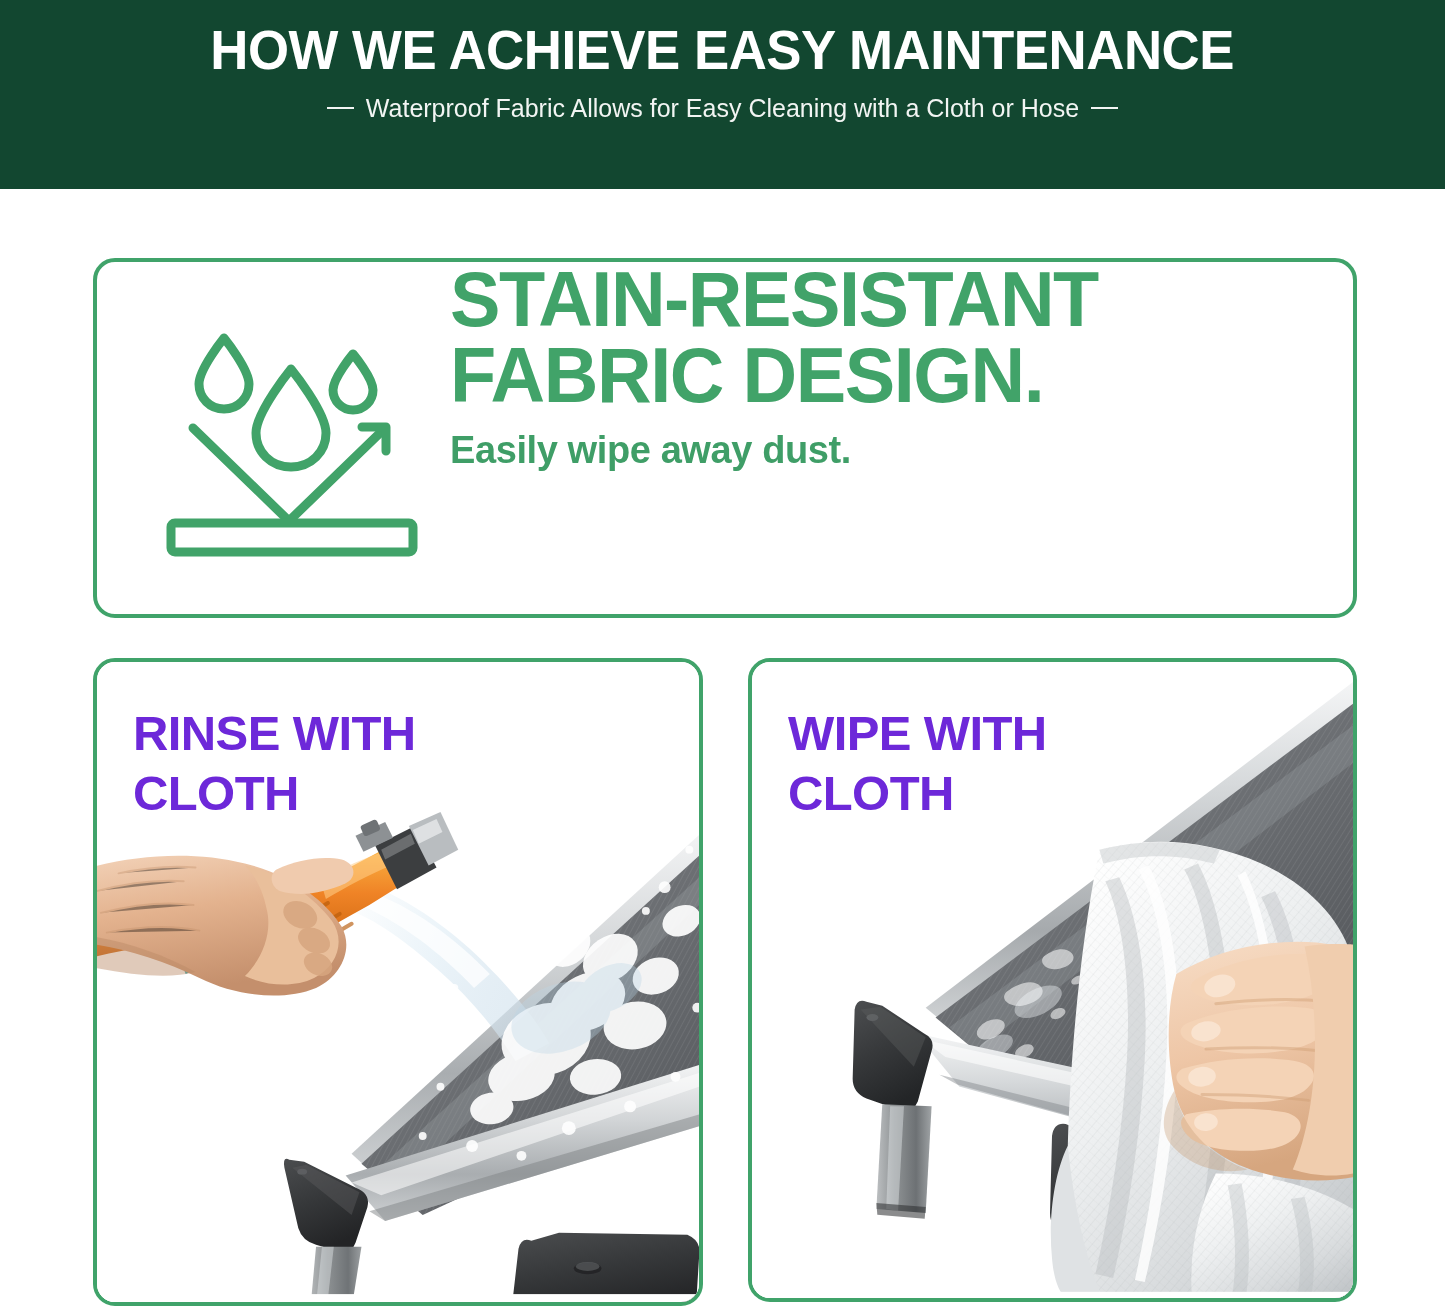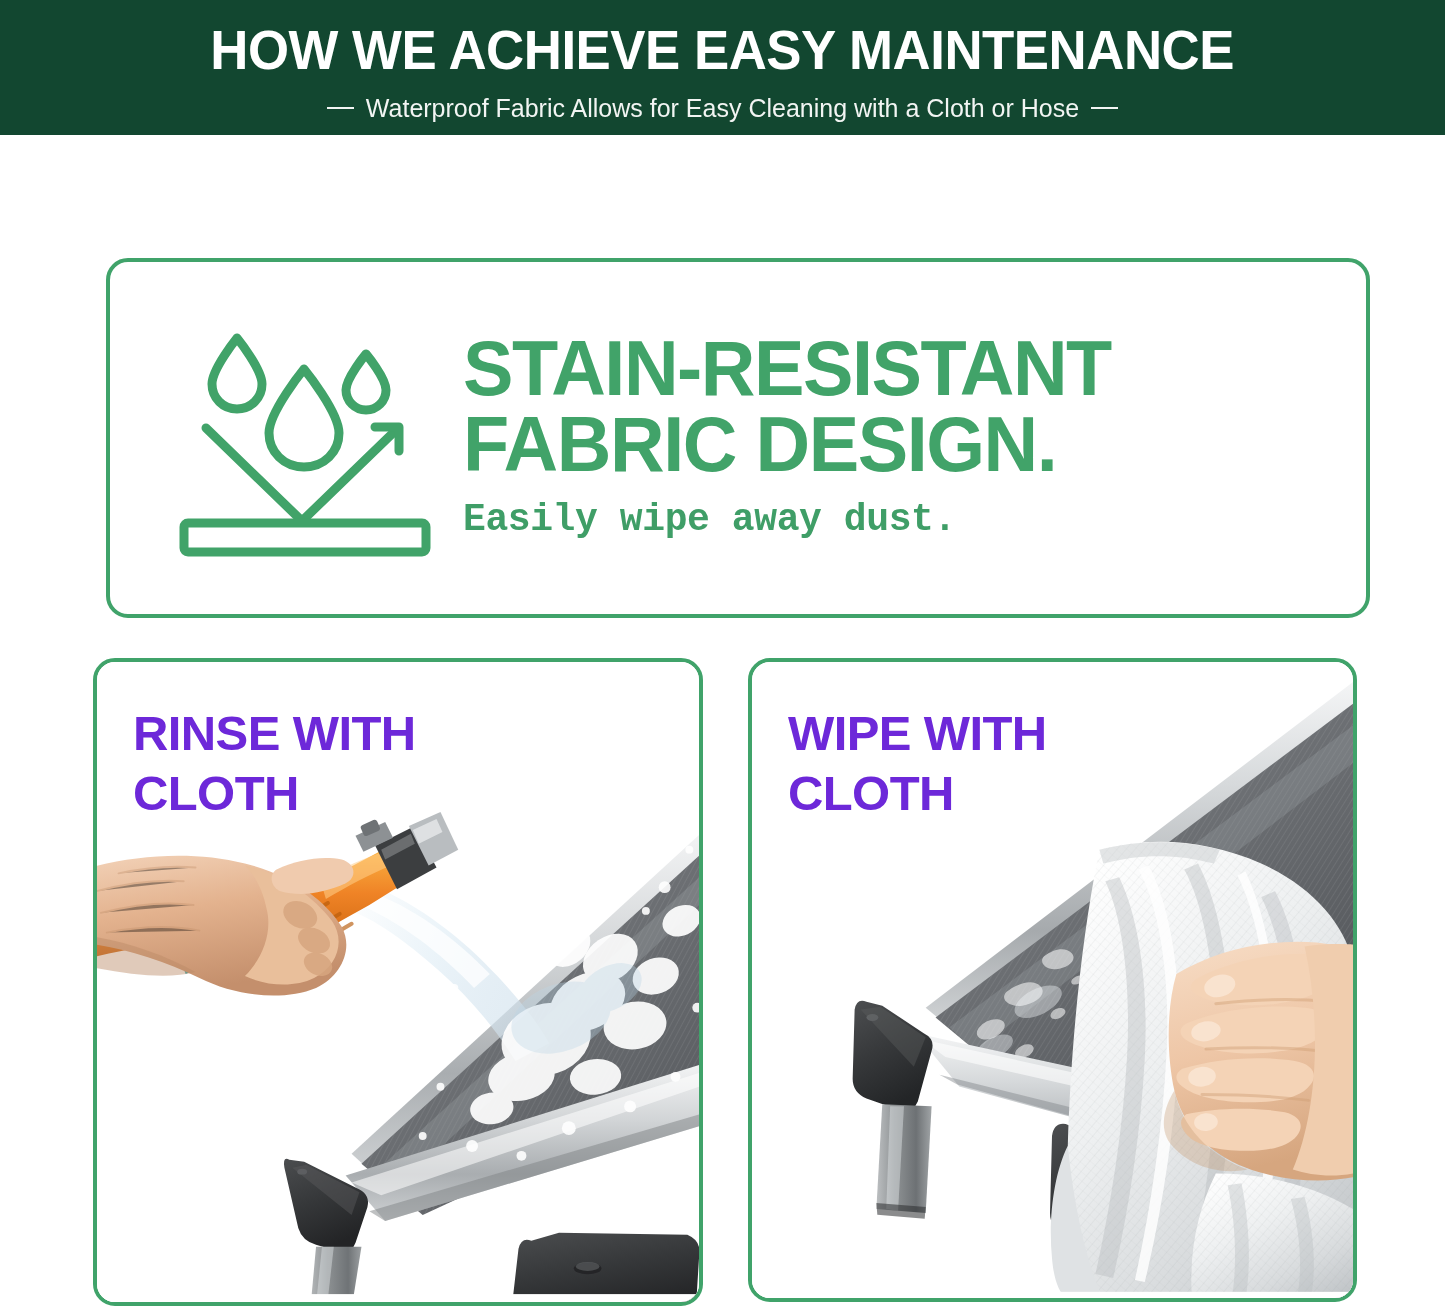--- a/index.html
+++ b/index.html
@@ -13,21 +13,21 @@
     font-family: "Liberation Sans", sans-serif;
     overflow: hidden;
     position: relative;
   }
 
   
   #header-banner {
     position: absolute;
     left: 0; top: 0;
     width: 1445px;
-    height: 135px;
+    height: 189px;
     background: #124730;
     display: flex;
     flex-direction: column;
     align-items: center;
     justify-content: flex-start;
     box-sizing: border-box;
     padding-top: 22px;
   }
   #header-title {
     color: #ffffff;
@@ -64,22 +64,20 @@
     background: #ffffff;
     box-sizing: border-box;
     overflow: hidden;
   }
   #card-stain {
     left: 93px;
     top: 258px;
     width: 1264px;
     height: 360px;
     display: flex;
-    align-items: center;
-    margin-left: 13px;
   }
   #card-rinse {
     left: 93px;
     top: 658px;
     width: 610px;
     height: 648px;
   }
   #card-wipe {
     left: 748px;
     top: 658px;
@@ -109,21 +107,20 @@
     letter-spacing: -1.5px;
     transform: scaleX(0.97);
     transform-origin: left center;
   }
   #stain-subheading {
     margin-top: 16px;
     color: #3f9e67;
     font-size: 38px;
     font-weight: 700;
     letter-spacing: -0.4px;
-    font-family: Liberation Mono, monospace;
   }
 
   
   .card-label {
     position: absolute;
     left: 36px;
     top: 42px;
     color: #6d28d9;
     font-size: 49px;
     font-weight: 700;

